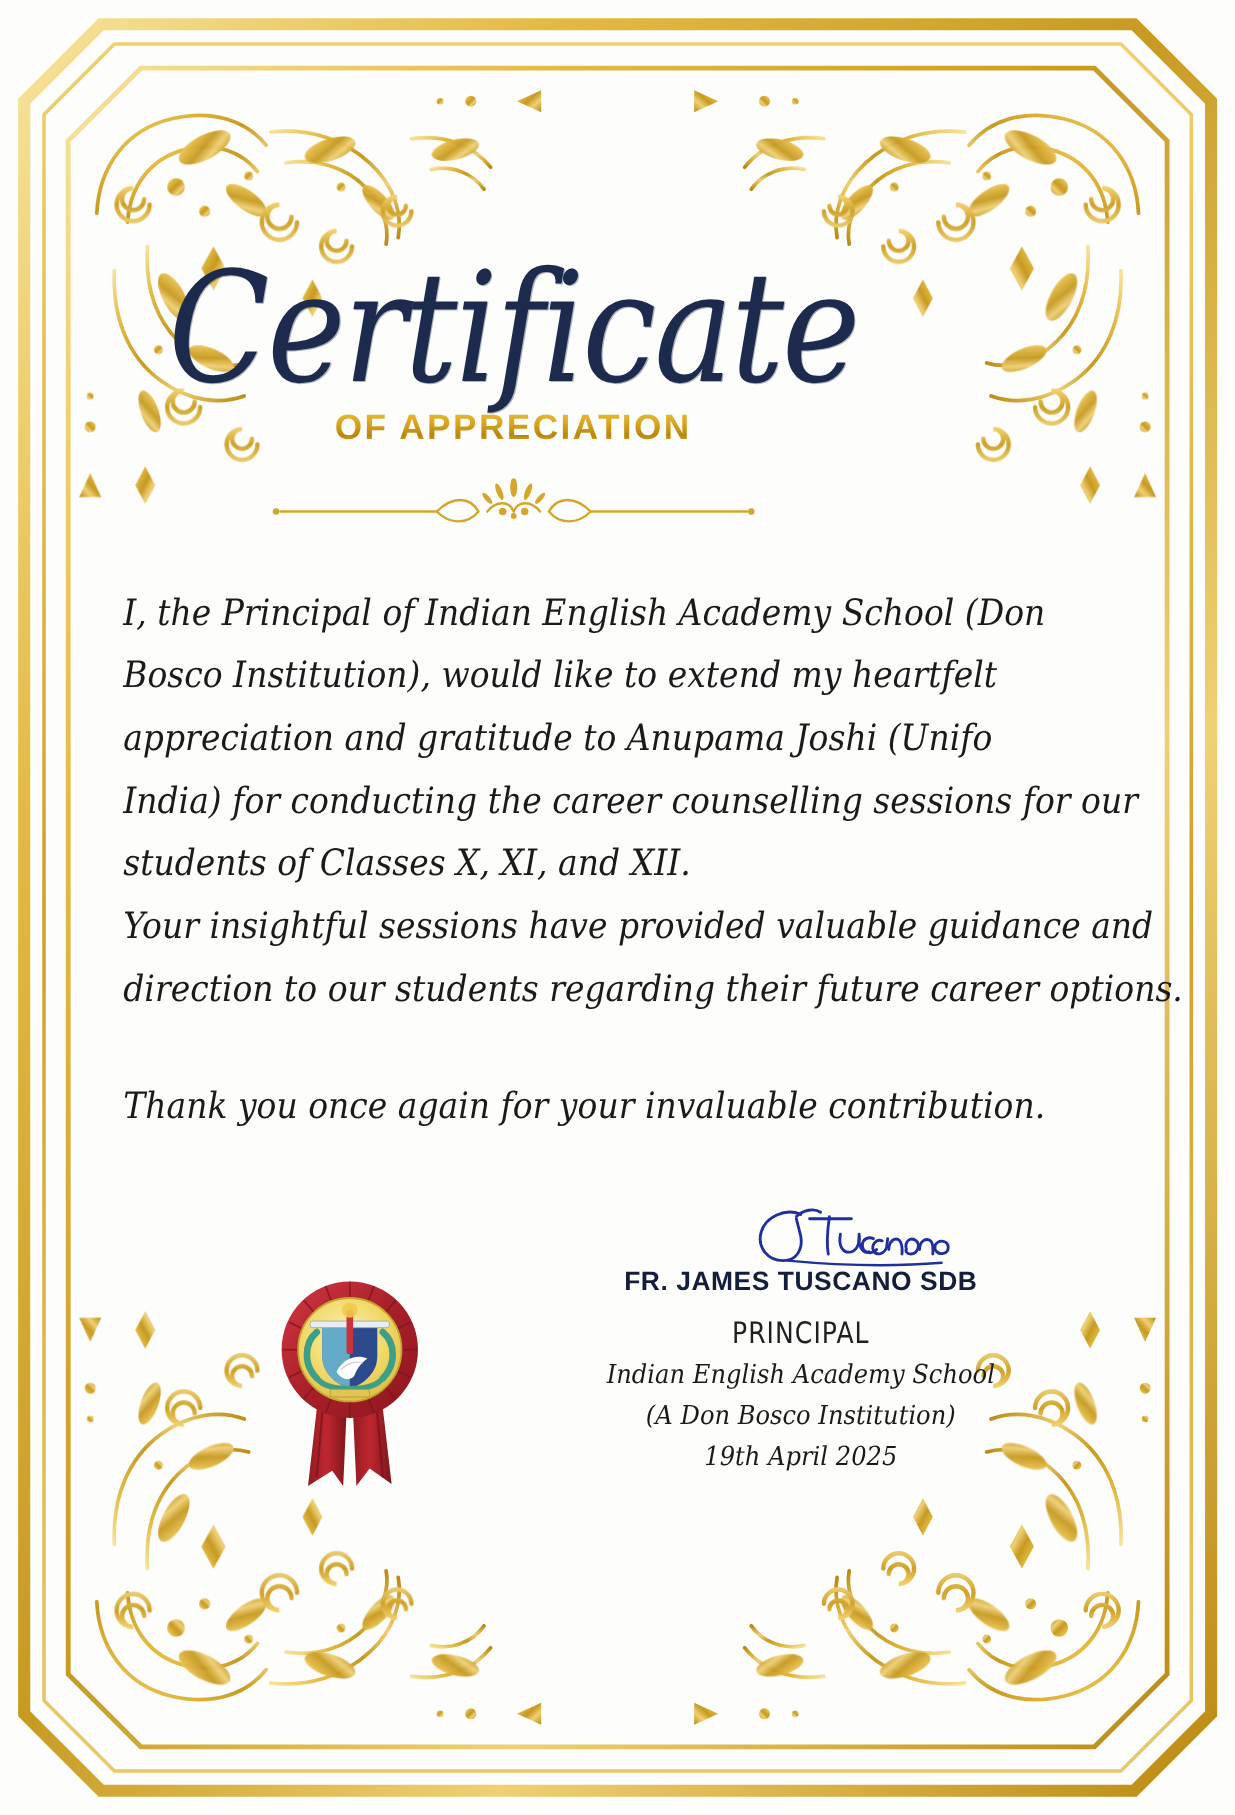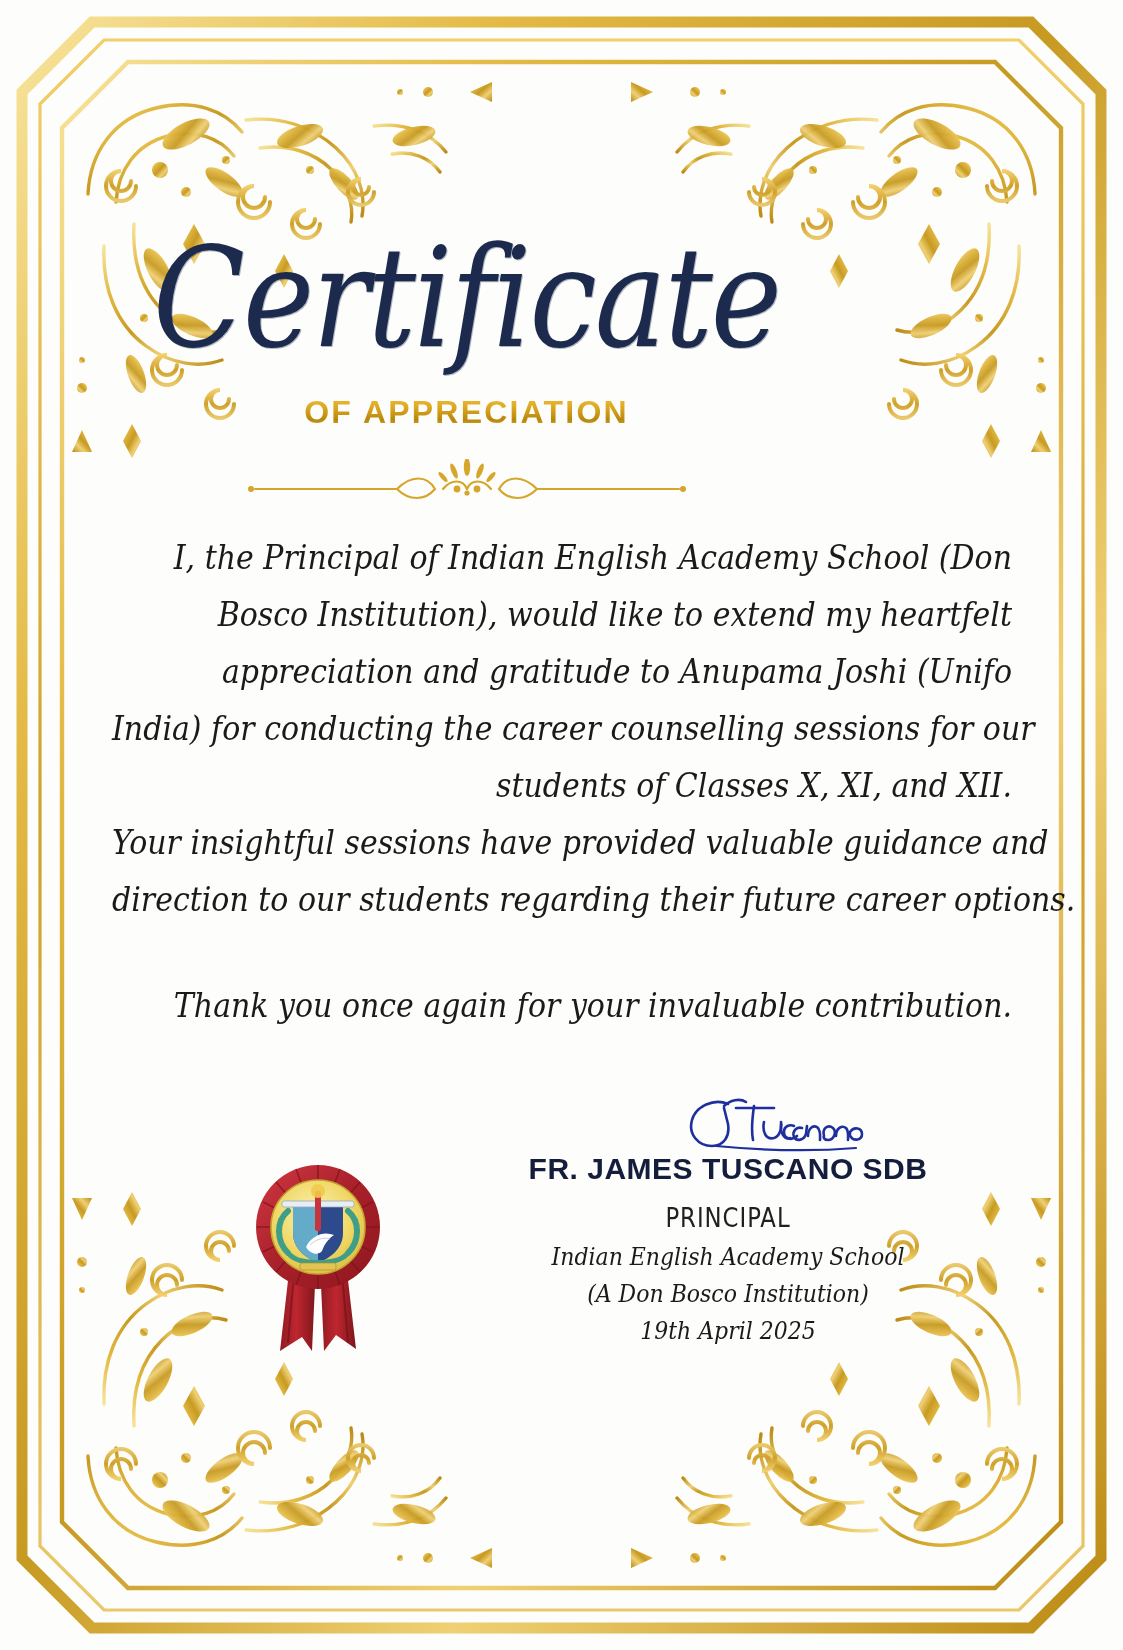--- a/index.html
+++ b/index.html
@@ -45,21 +45,21 @@
     line-height: 1.0;
     font-weight: 400;
     letter-spacing: -2px;
     color: #1c2a4e;
     text-shadow: 1px 1px 0 rgba(30,45,80,0.35);
     transform: scaleY(1.18) scaleX(1.02);
     transform-origin: center top;
   }
 
   .subtitle {
-    margin-top: 48px;
+    margin-top: 24px;
     font-family: "Liberation Sans", sans-serif;
     font-weight: bold;
     font-size: 32px;
     letter-spacing: 2.2px;
     background: linear-gradient(180deg,#f2c33c 0%,#d9a51f 40%,#b8860b 70%,#e8c158 100%);
     -webkit-background-clip: text;
     background-clip: text;
     color: #c9991a;
     -webkit-text-fill-color: transparent;
   }
@@ -69,21 +69,21 @@
     width: 440px;
     height: 44px;
   }
 
   
   .body-block {
     position: absolute;
     top: 543px;
     left: 112px;
     width: 900px;
-    text-align: right;
+    text-align: left;
   }
 
   .body-line {
     font-family: "DejaVu Serif", serif;
     font-style: italic;
     font-size: 30px;
     line-height: 1.0;
     color: #1a1a1a;
     margin-bottom: 27px;
     white-space: nowrap;
@@ -111,21 +111,21 @@
     left: 513px;
     width: 430px;
     text-align: center;
   }
 
   .signature-svg { display:block; margin: 0 auto; }
 
   .sign-name {
     font-family: "Liberation Sans", sans-serif;
     font-weight: bold;
-    font-size: 30px;
+    font-size: 24px;
     letter-spacing: 0.5px;
     color: #141e3c;
     margin-top: -4px;
   }
 
   .sign-role {
     font-family: "DejaVu Sans", sans-serif;
     font-size: 24px;
     letter-spacing: 1px;
     color: #202020;

